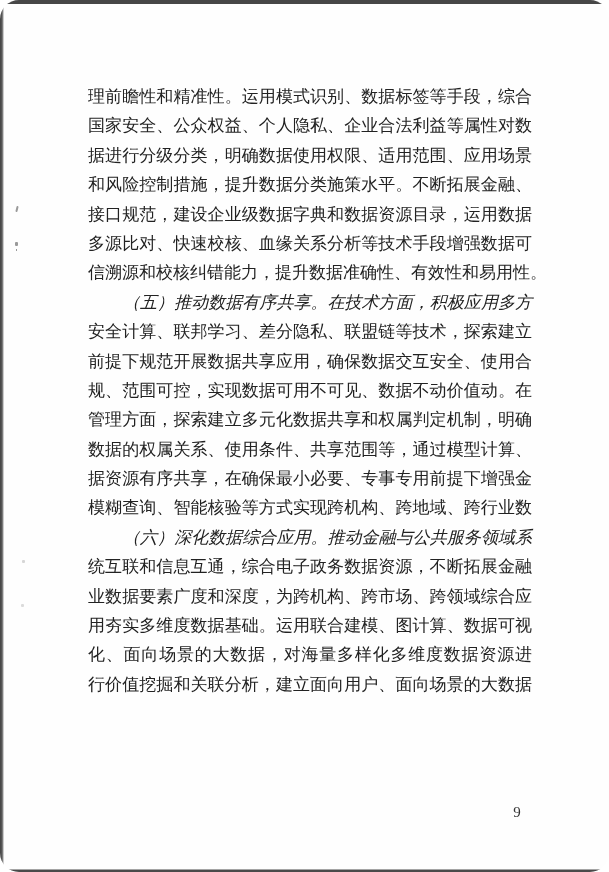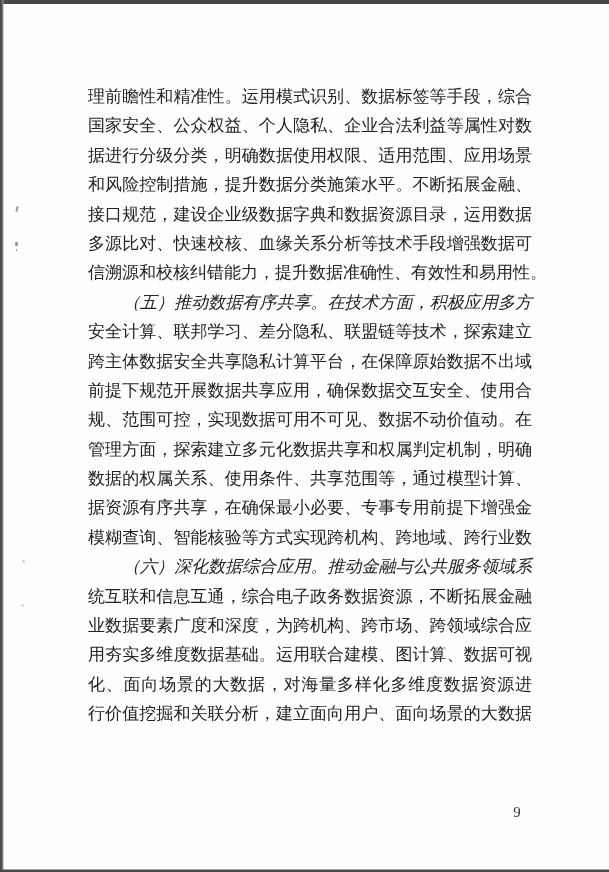--- a/index.html
+++ b/index.html
@@ -1,21 +1,21 @@
 <!DOCTYPE html>
 <html style="--paper: #fefefe; --ink: #222222; --edge: #474747;"><head>
 <meta charset="utf-8">
 <style>
   :root {
     --paper: #fefefe;
     --ink: #222222;
     --edge: #474747;
     --artifact: #9a9a9a;
   }
-  * { margin: 0; padding: 0; box-sizing: border-box; }
+  * { margin: 0; padding: 0; box-sizing: border-box; border-radius: 19px; }
   html, body {
     width: 609px; height: 872px;
     background: #ffffff;
     font-family: "Liberation Serif", "DejaVu Serif", serif;
     overflow: hidden;
   }
   .scan-page {
     position: relative;
     width: 609px; height: 872px;
     background: var(--paper);
@@ -93,21 +93,20 @@
   <div class="text-block" id="text-block">
       <div class="line">理前瞻性和精准性。运用模式识别、数据标签等手段，综合</div>
       <div class="line">国家安全、公众权益、个人隐私、企业合法利益等属性对数</div>
       <div class="line">据进行分级分类，明确数据使用权限、适用范围、应用场景</div>
       <div class="line">和风险控制措施，提升数据分类施策水平。不断拓展金融、</div>
       <div class="line">接口规范，建设企业级数据字典和数据资源目录，运用数据</div>
       <div class="line">多源比对、快速校核、血缘关系分析等技术手段增强数据可</div>
       <div class="line">信溯源和校核纠错能力，提升数据准确性、有效性和易用性。</div>
       <div class="line indent">（五）推动数据有序共享。在技术方面，积极应用多方</div>
       <div class="line">安全计算、联邦学习、差分隐私、联盟链等技术，探索建立</div>
-      <div class="line">跨主体数据安全共享隐私计算平台，在保障原始数据不出域</div>
       <div class="line">前提下规范开展数据共享应用，确保数据交互安全、使用合</div>
       <div class="line">规、范围可控，实现数据可用不可见、数据不动价值动。在</div>
       <div class="line">管理方面，探索建立多元化数据共享和权属判定机制，明确</div>
       <div class="line">数据的权属关系、使用条件、共享范围等，通过模型计算、</div>
       <div class="line">据资源有序共享，在确保最小必要、专事专用前提下增强金</div>
       <div class="line">模糊查询、智能核验等方式实现跨机构、跨地域、跨行业数</div>
       <div class="line indent">（六）深化数据综合应用。推动金融与公共服务领域系</div>
       <div class="line">统互联和信息互通，综合电子政务数据资源，不断拓展金融</div>
       <div class="line">业数据要素广度和深度，为跨机构、跨市场、跨领域综合应</div>
       <div class="line">用夯实多维度数据基础。运用联合建模、图计算、数据可视</div>

